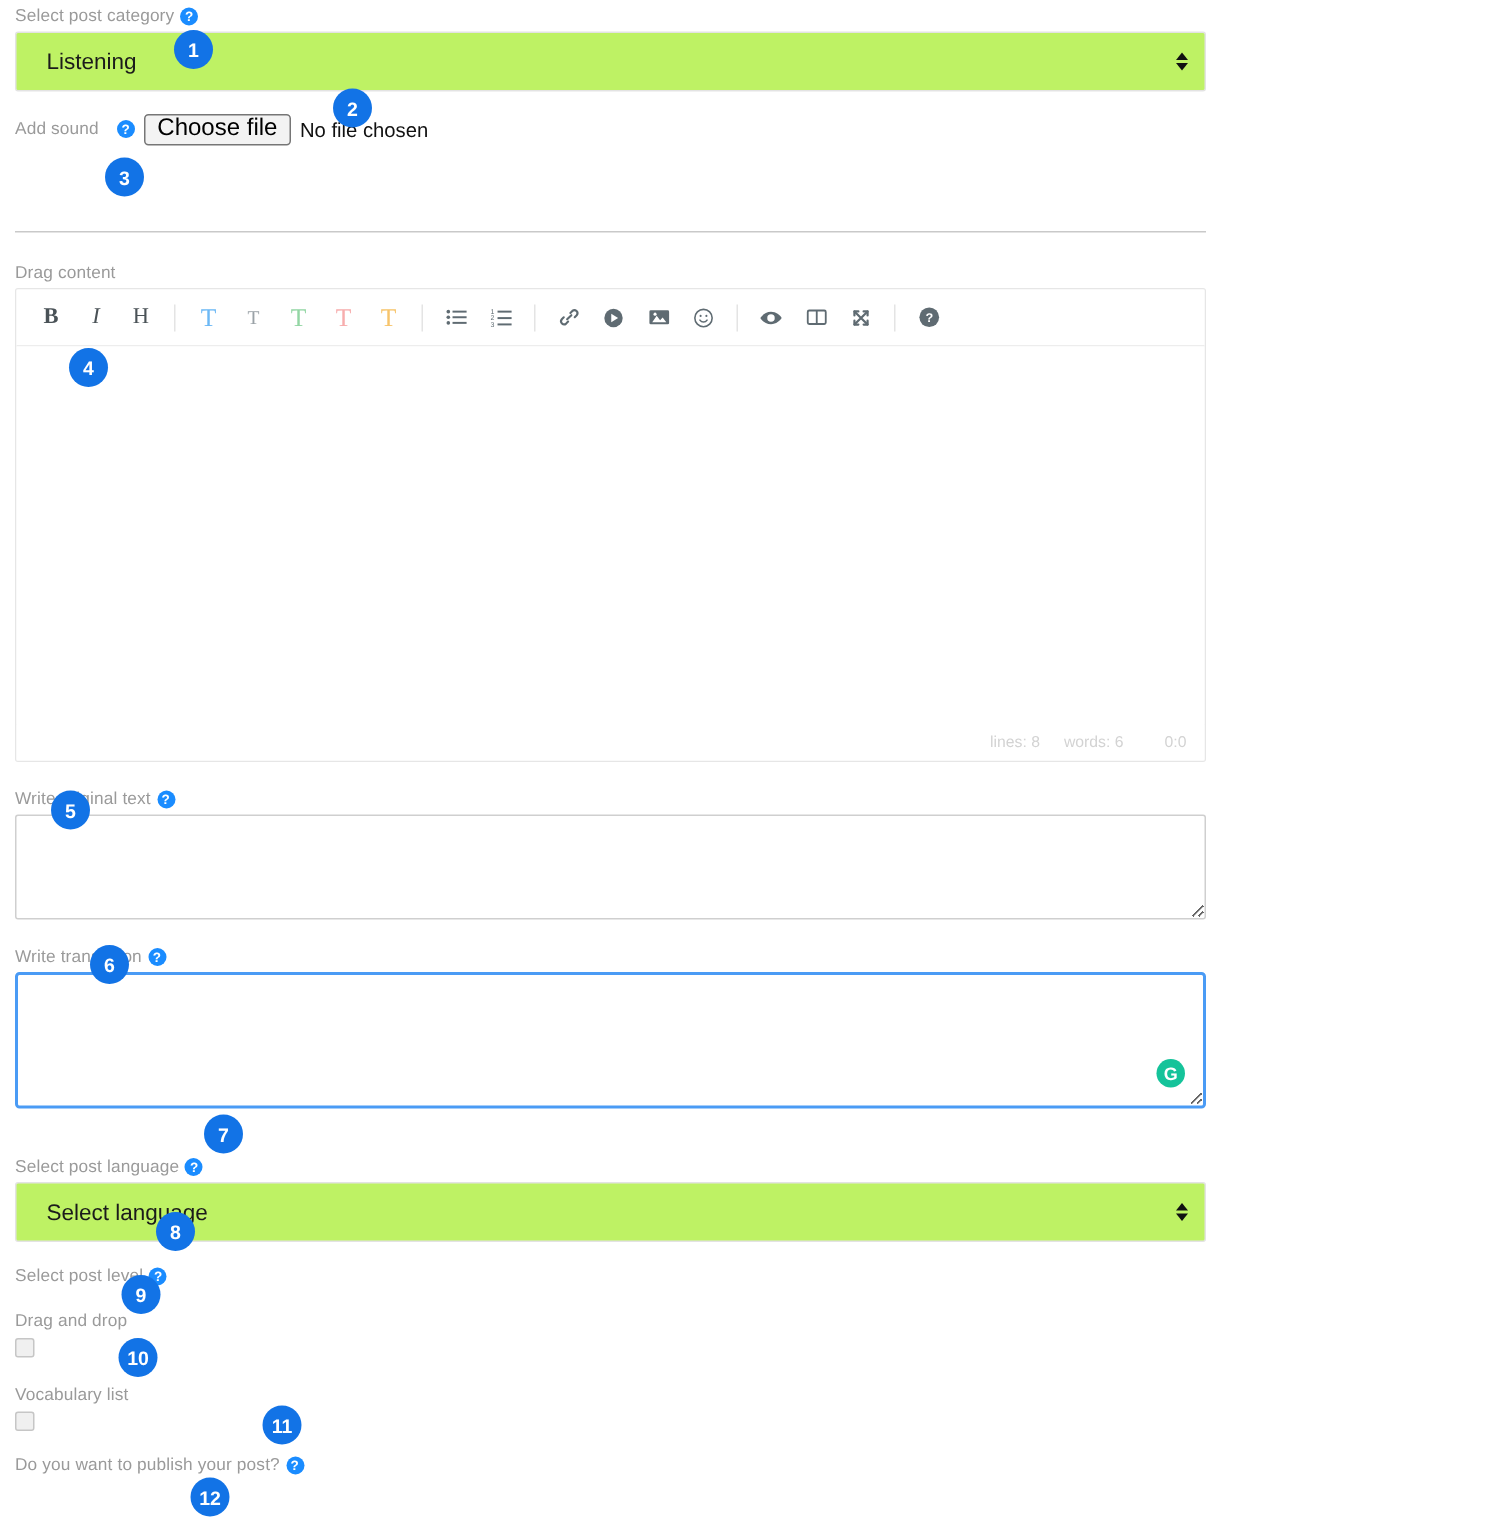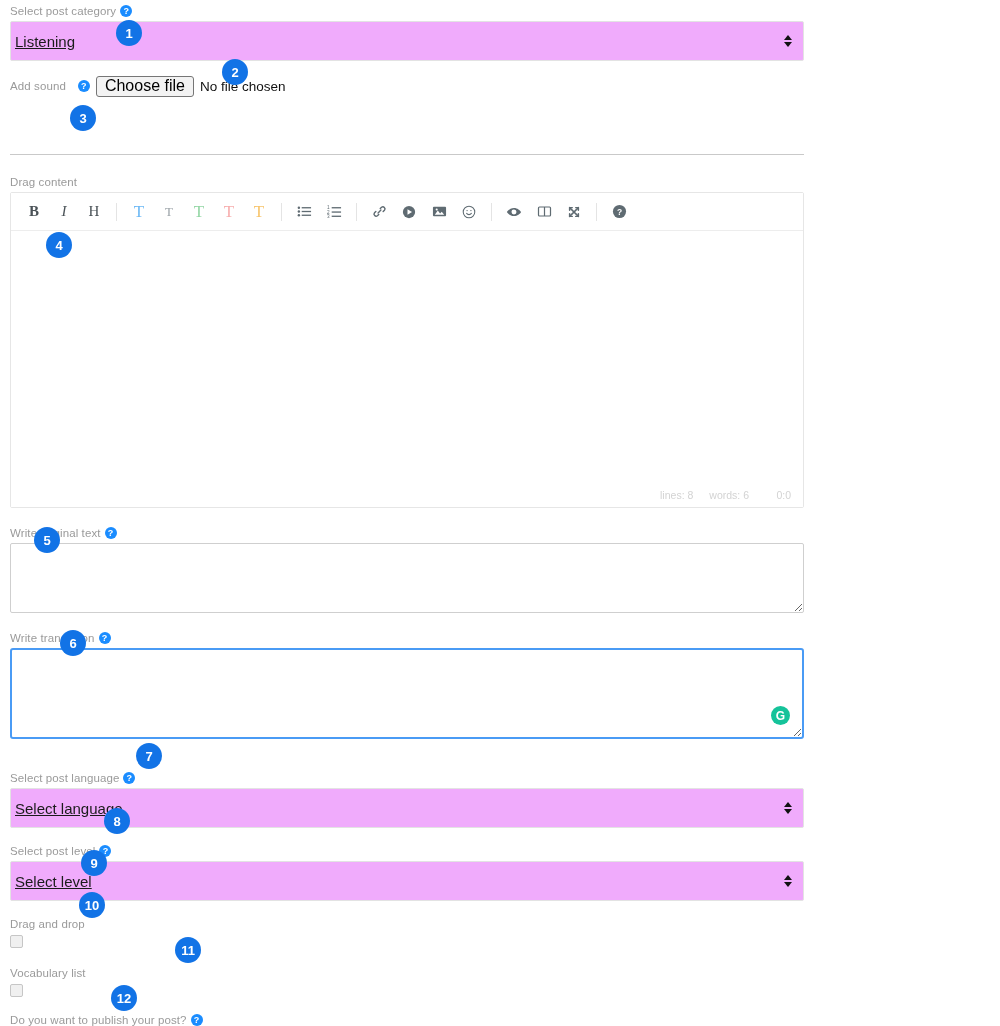--- a/index.html
+++ b/index.html
@@ -38,29 +38,28 @@
     flex: none;
   }
 
   
   .select-wrap { position: relative; width: 100%; }
   select.form-select {
     -webkit-appearance: none;
     appearance: none;
     width: 100%;
     height: 40px;
-    padding: 0 30px 0 4px;
+    padding: 0 30px 0 20px;
     font-size: 15px;
     font-family: "Liberation Sans", sans-serif;
     color: #1b1b1b;
-    background: #f0abfc;
+    background: #bef264;
     border: 1px solid #e3e3e3;
     border-radius: 2px;
     outline: none;
-    text-decoration: underline;
   }
   .select-arrows {
     position: absolute;
     right: 12px; top: 50%;
     transform: translateY(-50%);
     width: 9px; height: 16px;
     pointer-events: none;
     display: flex; flex-direction: column;
     align-items: center; justify-content: center;
     gap: 2px;
@@ -406,29 +405,20 @@
           <i class="down"></i>
       </span>
     </div>
   </div>
 
   <div class="block" style="margin-top:16px;">
     <div class="field-label">
       <span>Select post level</span>
       <span class="help-icon">?</span>
     </div>
-    <div class="select-wrap">
-      <select class="form-select">
-        <option>Select level</option>
-      </select>
-      <span class="select-arrows">
-        <i class="up"></i>
-          <i class="down"></i>
-      </span>
-    </div>
   </div>
 
   <div class="check-row" style="margin-top:16px;">
     <div class="field-label">
       <span>Drag and drop</span>
     </div>
     <input type="checkbox" class="cb" style="">
   </div>
 
   <div class="check-row" style="margin-top:18px;">
@@ -451,16 +441,16 @@
     <span class="badge" style="left:222px; top:59px;">2</span>
     <span class="badge" style="left:70px;  top:105px;">3</span>
     <span class="badge" style="left:46px;  top:232px;">4</span>
     <span class="badge" style="left:34px;  top:527px;">5</span>
     <span class="badge" style="left:60px;  top:630px;">6</span>
     <span class="badge" style="left:136px; top:743px;">7</span>
     <span class="badge" style="left:104px; top:808px;">8</span>
     <span class="badge" style="left:81px;  top:850px;">9</span>
     <span class="badge" style="left:79px;  top:892px;">10</span>
     <span class="badge" style="left:175px; top:937px;">11</span>
-    <span class="badge" style="left:111px; top:985px;">12</span>
+    <span class="badge" style="left:127px; top:985px;">12</span>
   </div>
 
 </div>
 
 </body></html>

